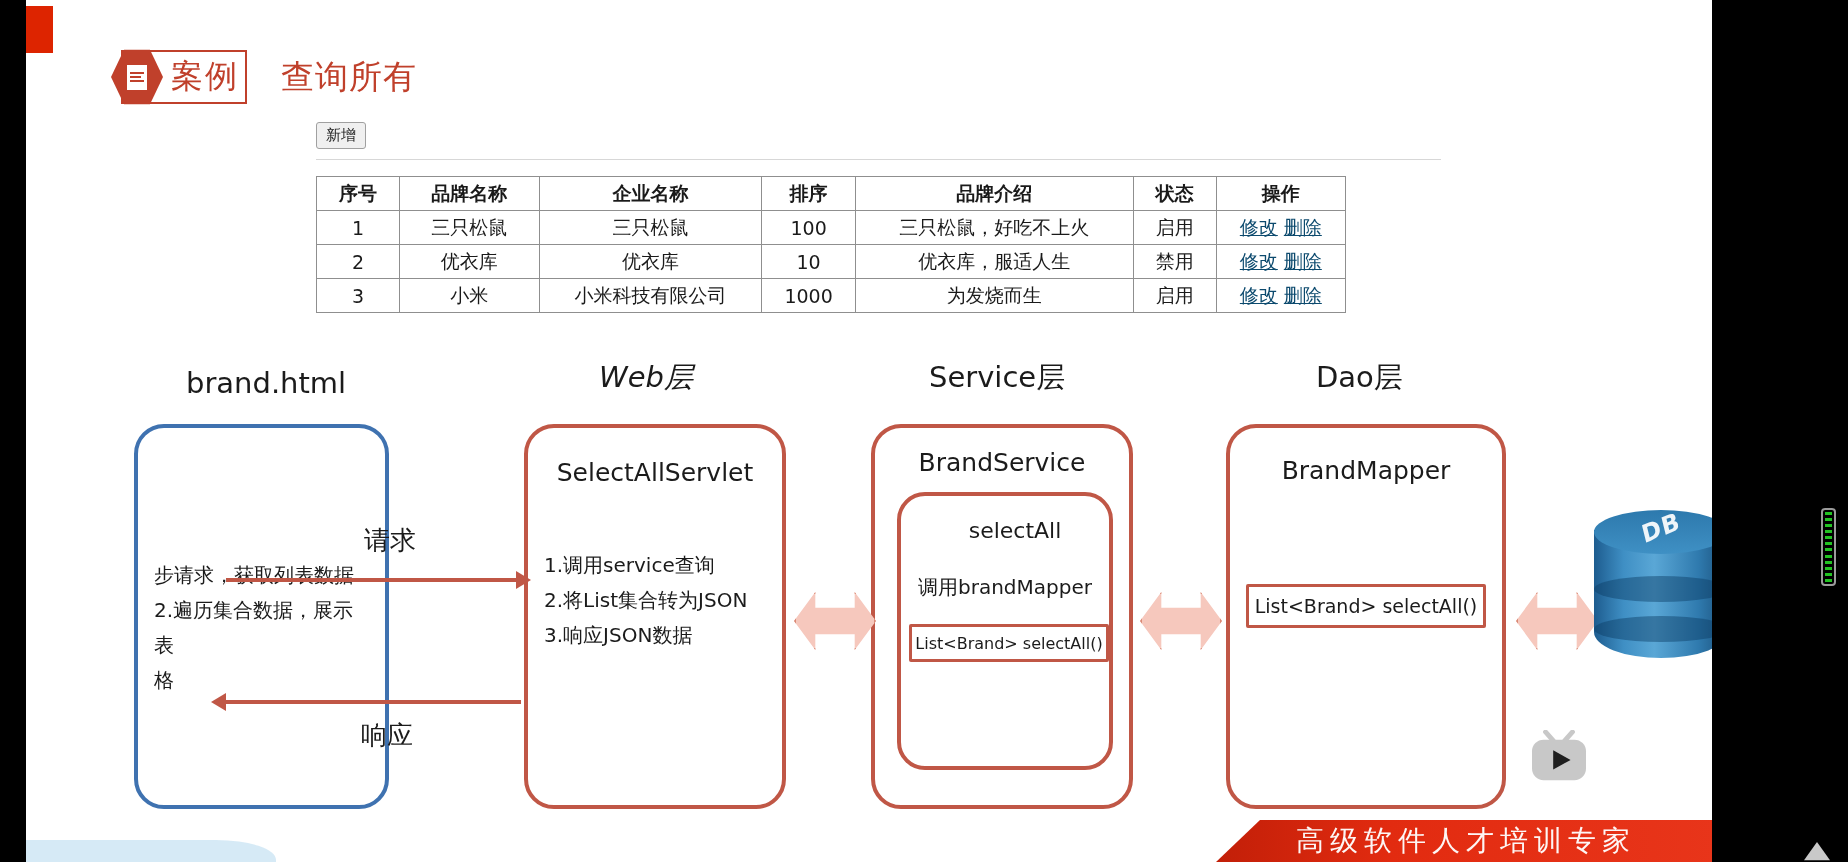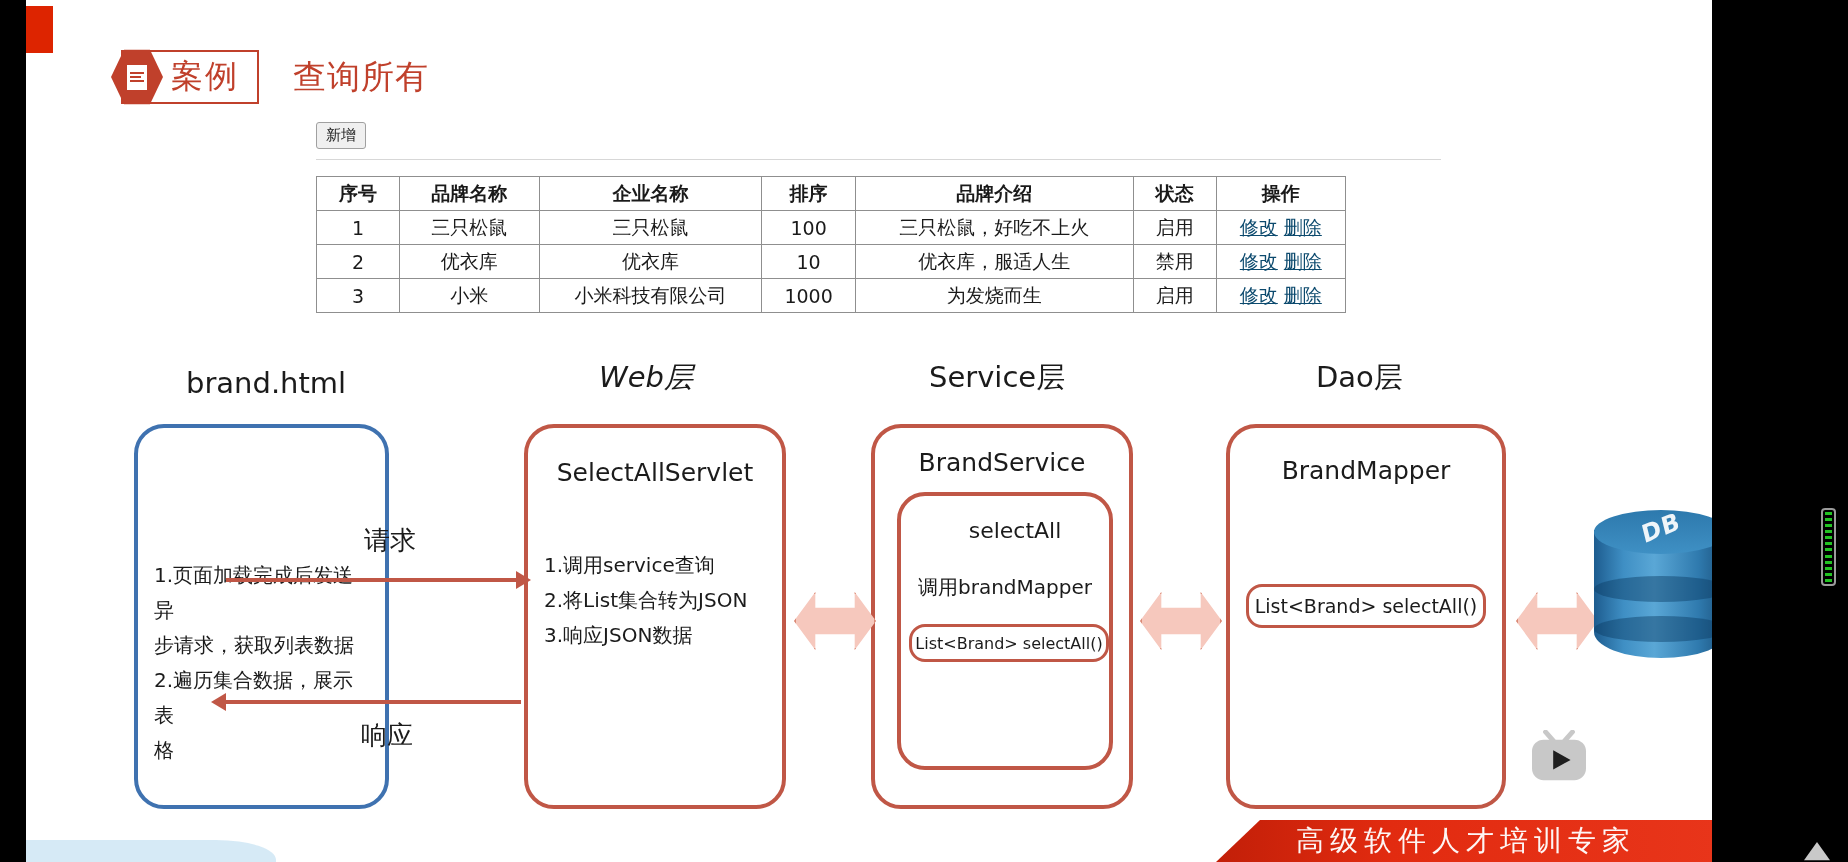--- a/index.html
+++ b/index.html
@@ -107,21 +107,21 @@
     border-top-right-radius: 60px 20px;
     opacity: .85;
   }
 
   
   .heading { position: absolute; left: 95px; top: 50px; display: flex; align-items: center; }
   .badge-box {
     display: flex; align-items: center;
     border: 2px solid #c0402b;
     height: 54px;
-    padding-right: 18px;
+    padding-right: 6px;
     margin-right: 34px;
   }
   .hexicon {
     width: 52px; height: 58px;
     margin-left: -12px; margin-right: 8px;
     background: #c0402b;
     clip-path: polygon(25% 3%, 75% 3%, 100% 50%, 75% 97%, 25% 97%, 0 50%);
     display: flex; align-items: center; justify-content: center;
   }
   .hexicon .doc {
@@ -244,21 +244,21 @@
     margin-left: 10px;
   }
   .inner-sub {
     position: absolute; top: 78px; width: 100%; text-align: center;
     font-size: 20px; color: #1b1b1b;
     font-family: "DejaVu Sans", sans-serif;
   }
   .sig-pill {
     position: absolute;
     border: 3px solid #c05746;
-    border-radius: 16px;
+    border-radius: 2px;
     background: #fff;
     display: flex; align-items: center; justify-content: center;
     font-family: "DejaVu Sans", sans-serif;
     color: #1b1b1b;
   }
   .sig-service { left: 8px; top: 128px; width: 200px; height: 38px; font-size: 16px; }
   .sig-dao     { left: 16px; top: 156px; width: 240px; height: 44px; font-size: 19px; }
 
   
   .h-arrow-line {
@@ -439,21 +439,20 @@
       </table>
     </div>
 
     <div class="layer-title lt-0">brand.html</div>
     <div class="layer-title lt-1">Web层</div>
     <div class="layer-title lt-2">Service层</div>
     <div class="layer-title lt-3">Dao层</div>
 
     <div class="rbox blue-box box-brandhtml">
       <div class="box-lines lines-brand">
-        <div>1.页面加载完成后发送异</div>
         <div>步请求，获取列表数据</div>
         <div>2.遍历集合数据，展示表</div>
         <div>格</div>
       </div>
     </div>
 
     <div class="rbox orange-box box-web">
       <div class="box-title box-title-web">SelectAllServlet</div>
       <div class="box-lines lines-web">
         <div>1.调用service查询</div>

